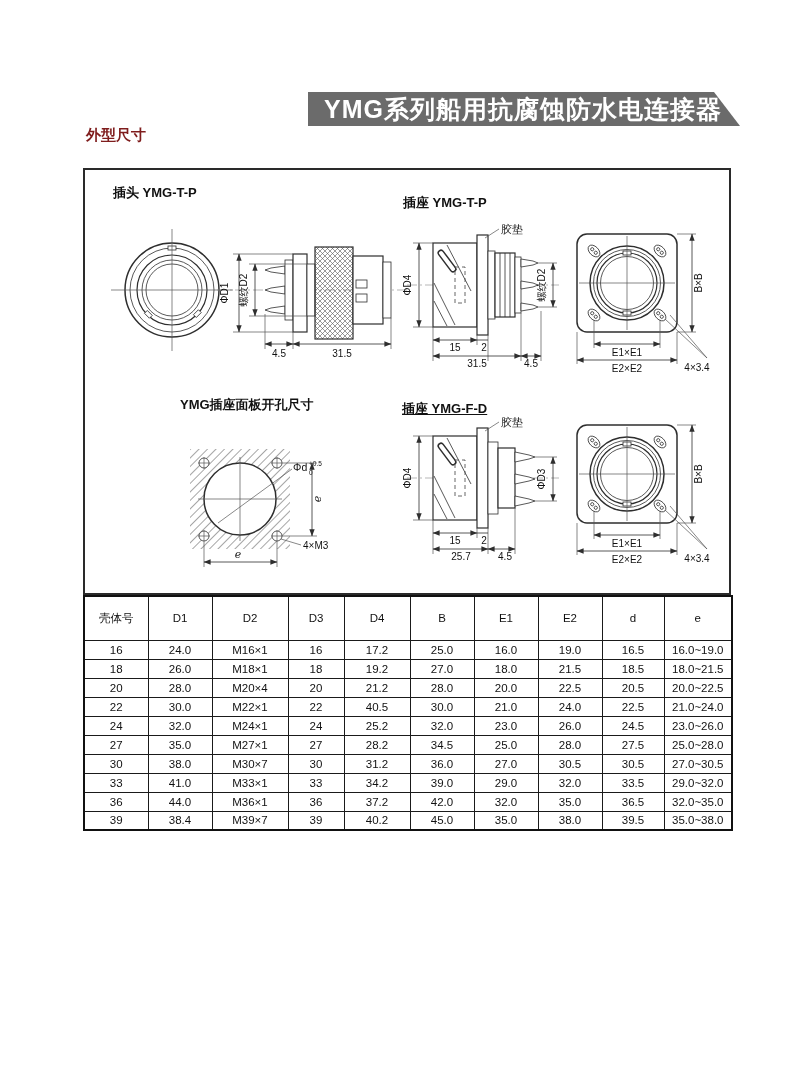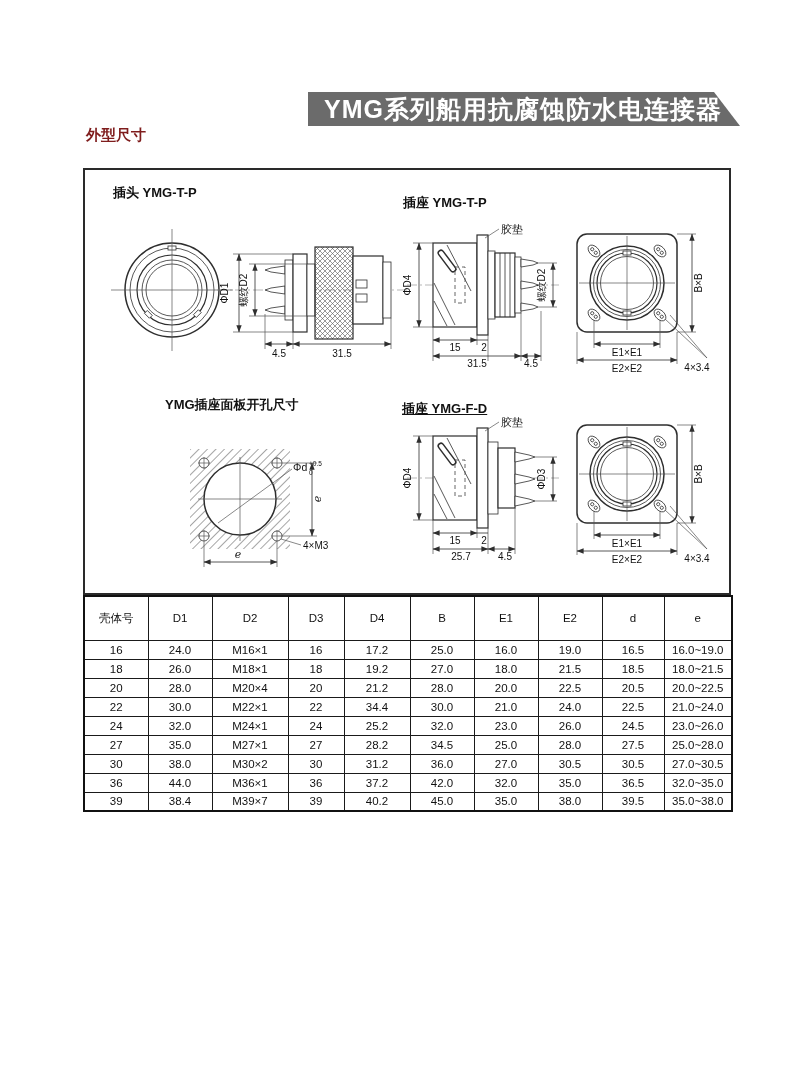--- a/index.html
+++ b/index.html
@@ -63,21 +63,21 @@
 <div class="banner">
   <span>YMG系列船用抗腐蚀防水电连接器</span>
 </div>
 
 <div class="section-title">外型尺寸</div>
 
 <div class="dbox">
 
   <div class="dtitle" style="left:20px; top:14px;margin-left:8px;">插头 YMG-T-P</div>
   <div class="dtitle" style="left:318px; top:24px;">插座 YMG-T-P</div>
-  <div class="dtitle" style="left:80px; top:226px;">YMG插座面板开孔尺寸</div>
+  <div class="dtitle" style="left:95px; top:226px;">YMG插座面板开孔尺寸</div>
   <div class="dtitle" style="left:317px; top:230px;text-decoration:underline;">插座 YMG-F-D</div>
 
   <svg style="left:18px; top:50px;" width="140" height="140" viewBox="0 0 140 140">
     <g>
       <circle class="ln thk" cx="69" cy="70" r="47"></circle>
       <circle class="ln fine" cx="69" cy="70" r="42"></circle>
       <circle class="ln" cx="69" cy="70" r="35"></circle>
       <circle class="ln fine" cx="69" cy="70" r="30"></circle>
       <circle class="ln fine" cx="69" cy="70" r="26"></circle>
       <rect class="lnw fine" x="65" y="26" width="8" height="4"></rect>
@@ -422,21 +422,21 @@
         <td>20.0</td>
         <td>22.5</td>
         <td>20.5</td>
         <td>20.0~22.5</td>
       </tr>
       <tr>
         <td>22</td>
         <td>30.0</td>
         <td>M22×1</td>
         <td>22</td>
-        <td>34.4</td>
+        <td>40.5</td>
         <td>30.0</td>
         <td>21.0</td>
         <td>24.0</td>
         <td>22.5</td>
         <td>21.0~24.0</td>
       </tr>
       <tr>
         <td>24</td>
         <td>32.0</td>
         <td>M24×1</td>
@@ -456,28 +456,40 @@
         <td>28.2</td>
         <td>34.5</td>
         <td>25.0</td>
         <td>28.0</td>
         <td>27.5</td>
         <td>25.0~28.0</td>
       </tr>
       <tr>
         <td>30</td>
         <td>38.0</td>
-        <td>M30×2</td>
+        <td>M30×7</td>
         <td>30</td>
         <td>31.2</td>
         <td>36.0</td>
         <td>27.0</td>
         <td>30.5</td>
         <td>30.5</td>
         <td>27.0~30.5</td>
+      </tr>
+      <tr>
+        <td>33</td>
+        <td>41.0</td>
+        <td>M33×1</td>
+        <td>33</td>
+        <td>34.2</td>
+        <td>39.0</td>
+        <td>29.0</td>
+        <td>32.0</td>
+        <td>33.5</td>
+        <td>29.0~32.0</td>
       </tr>
       <tr>
         <td>36</td>
         <td>44.0</td>
         <td>M36×1</td>
         <td>36</td>
         <td>37.2</td>
         <td>42.0</td>
         <td>32.0</td>
         <td>35.0</td>

